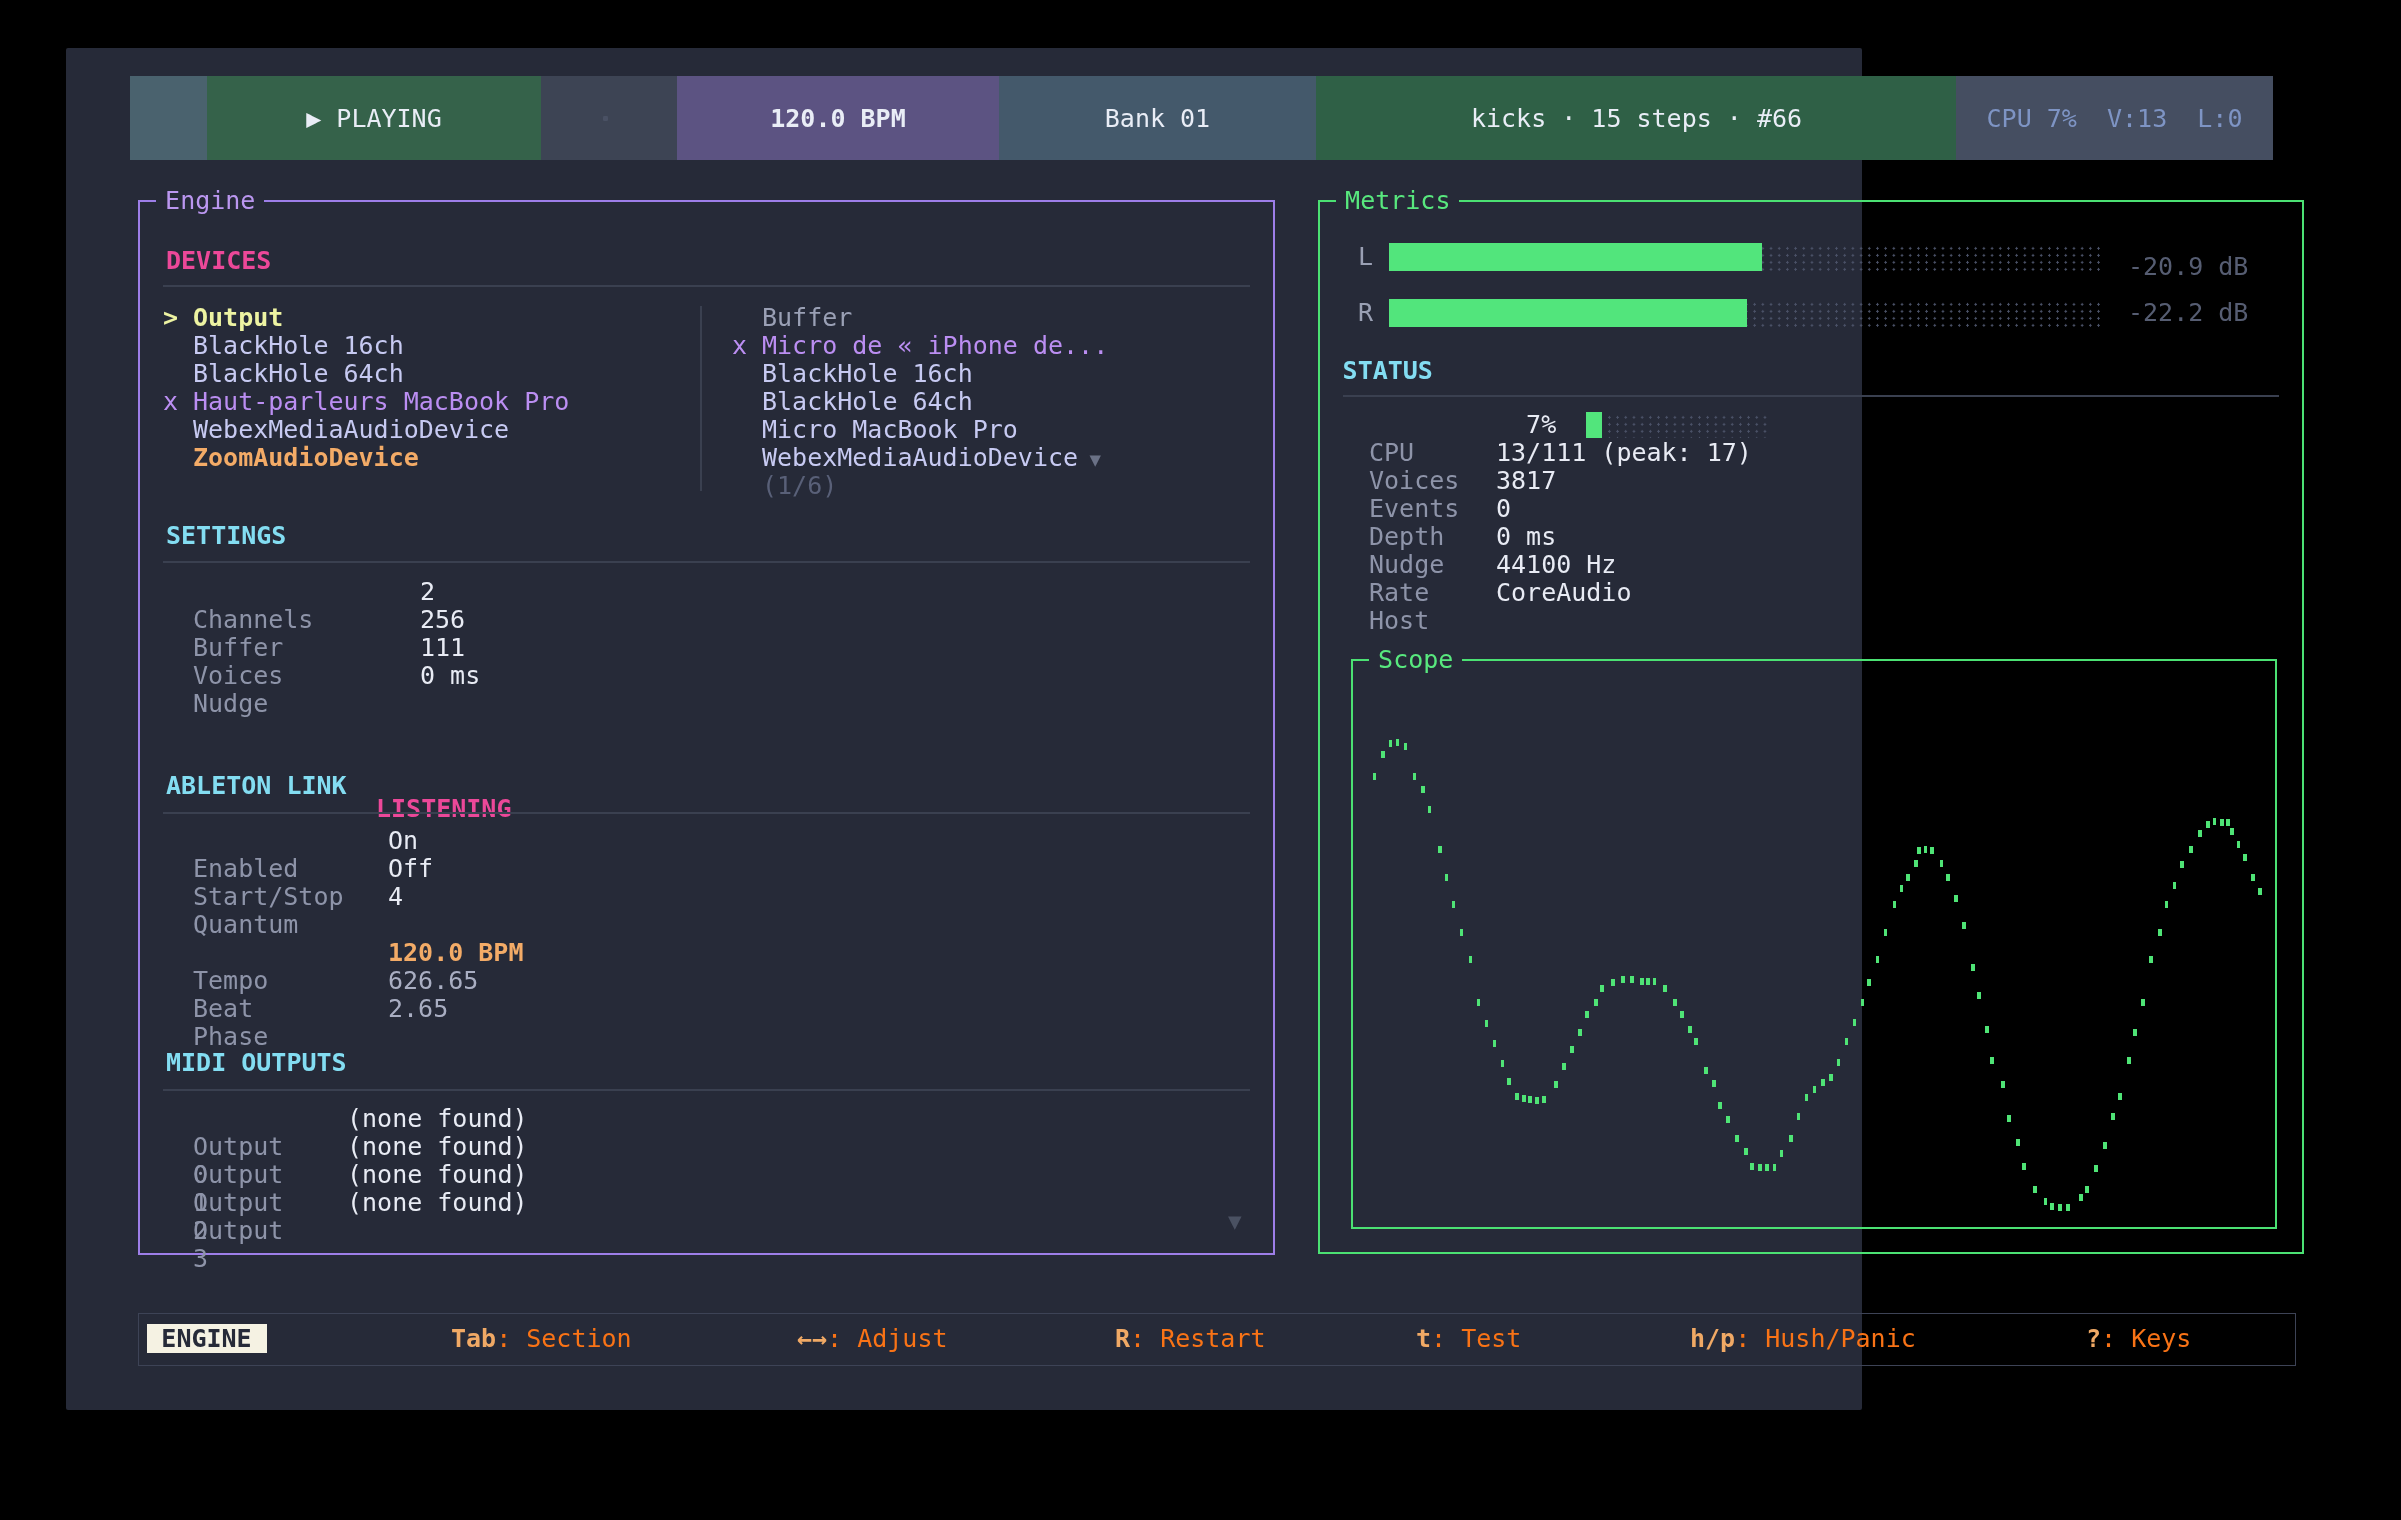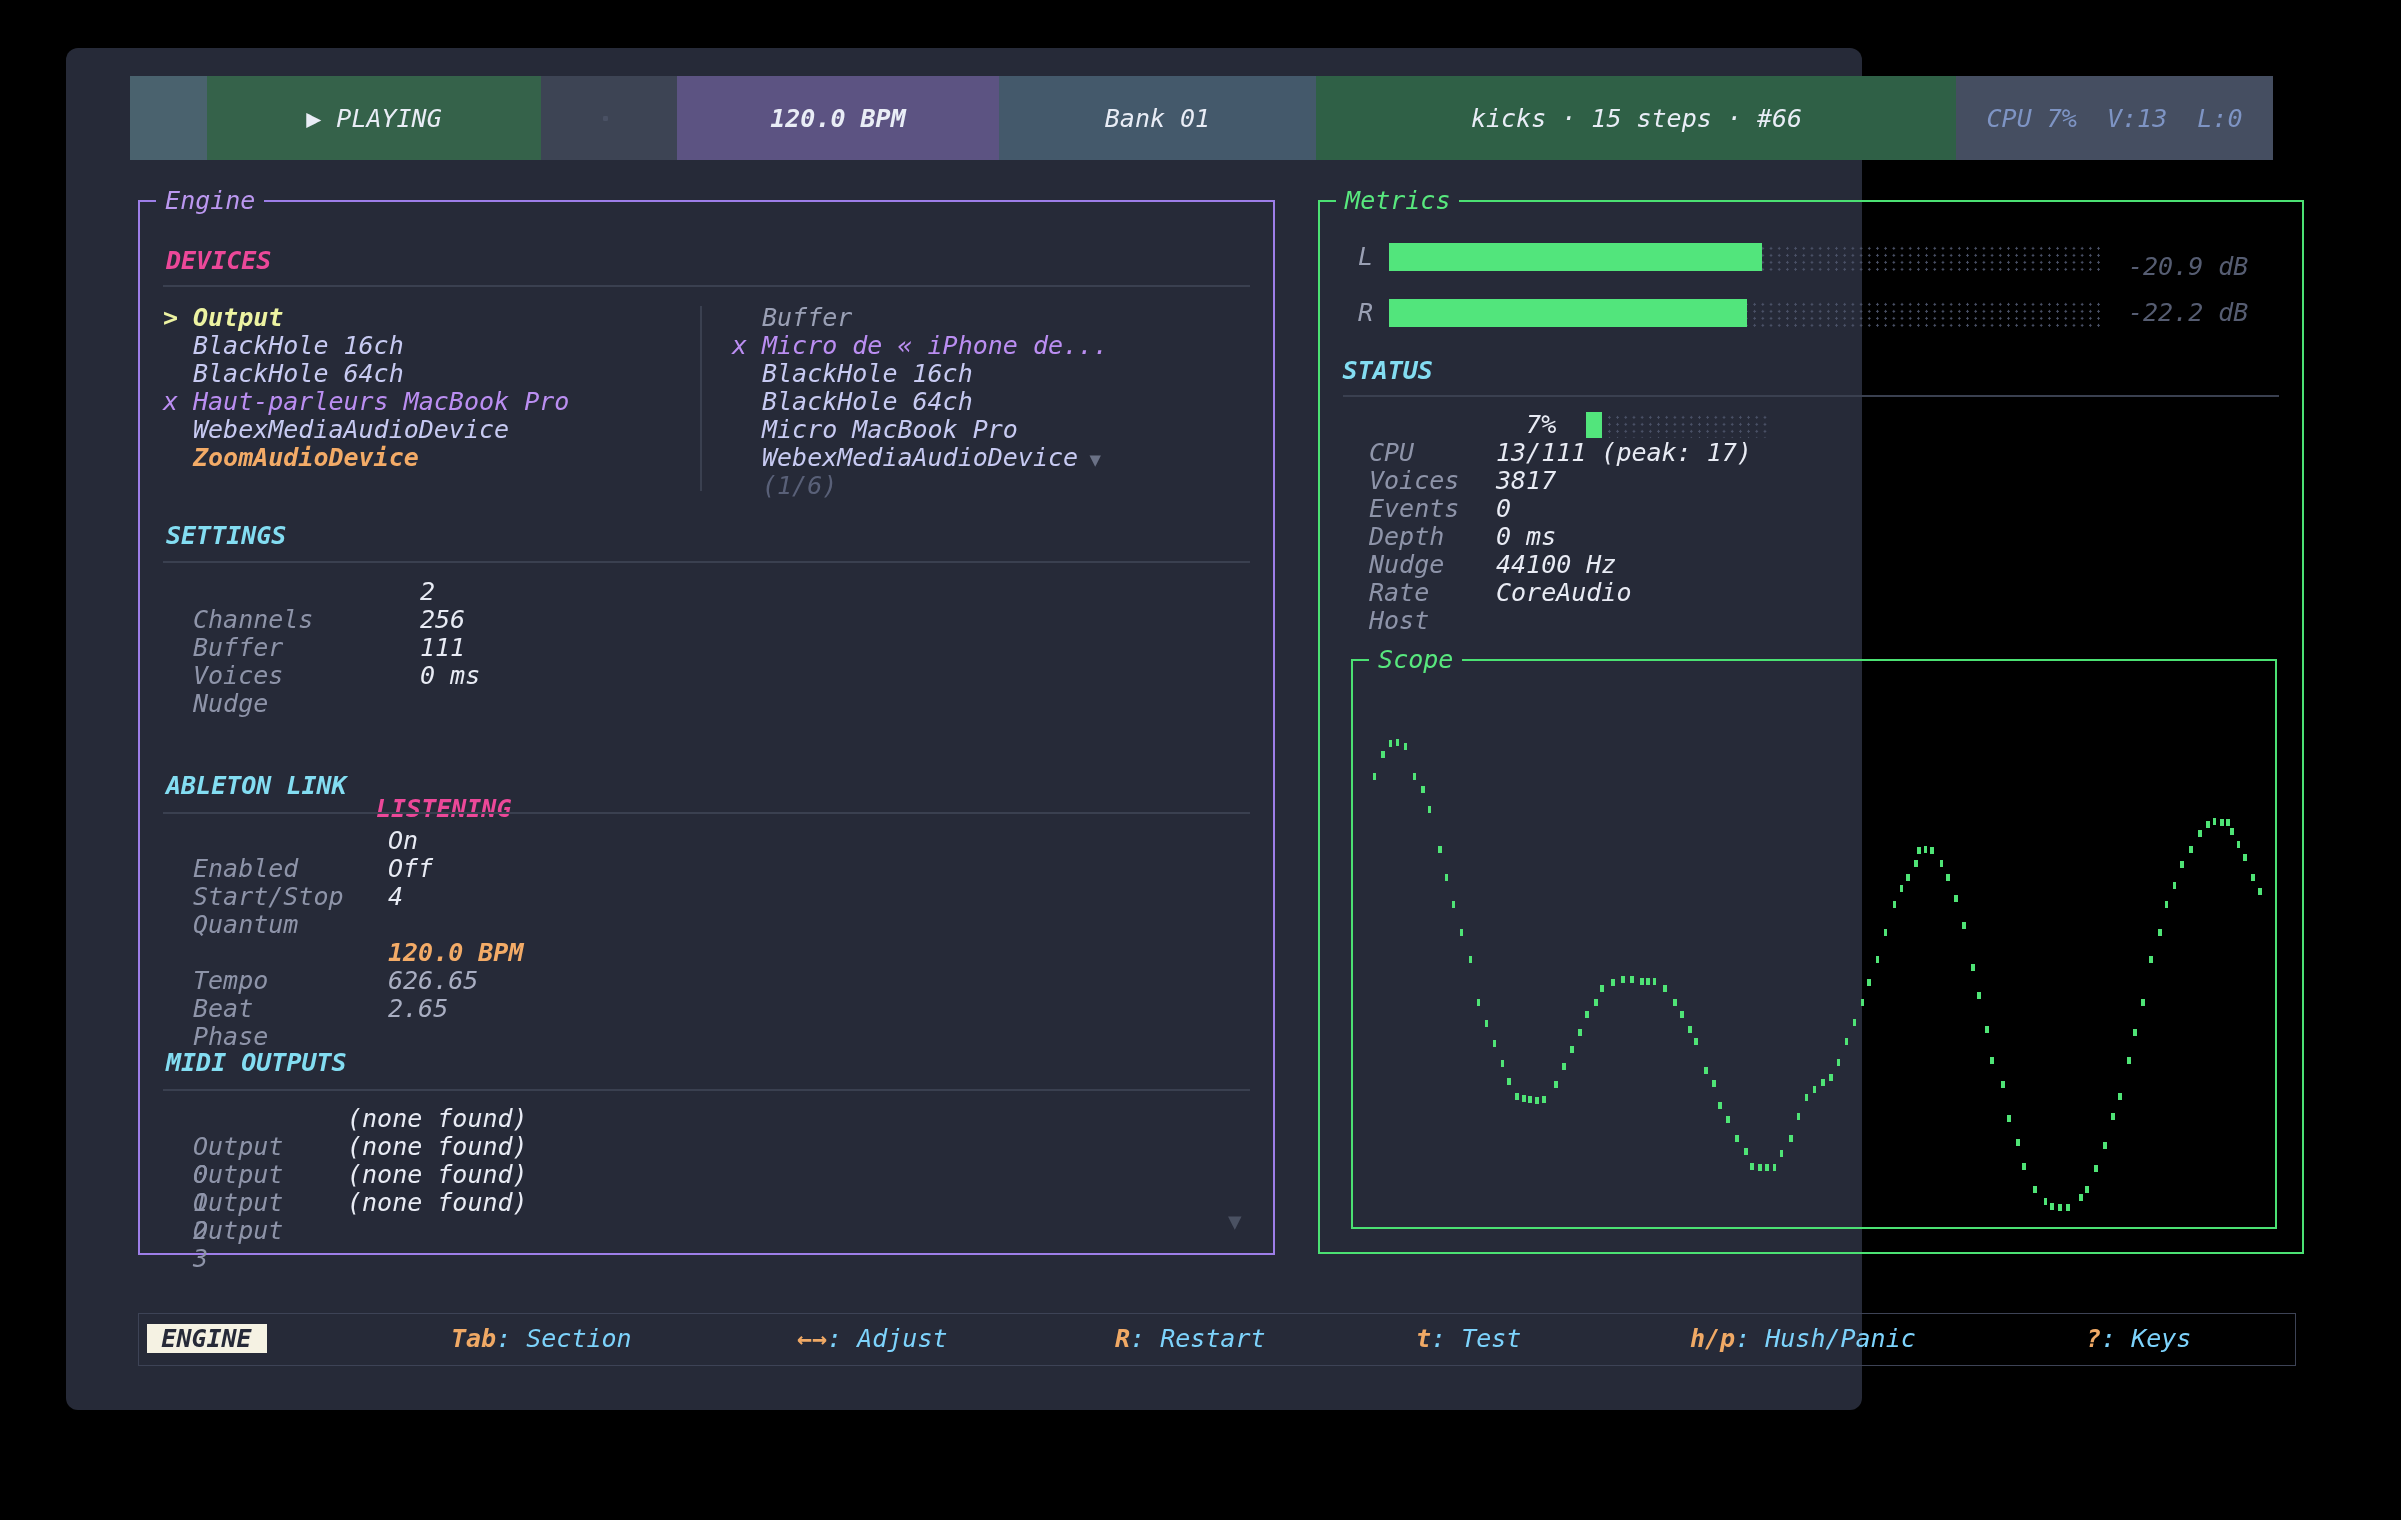--- a/index.html
+++ b/index.html
@@ -1,18 +1,18 @@
 <!DOCTYPE html>
 <html style="font-size:10px"><head>
 <meta charset="utf-8">
 <style>
   html,body{margin:0;padding:0;background:#000;}
   body{width:2401px;height:1521px;overflow:hidden;position:relative;
        font-family:"DejaVu Sans Mono","Liberation Mono",monospace;font-size:25px;color:#e9edf6;}
-  .window{position:absolute;left:66px;top:48px;width:1796px;height:1362px;background:#262a38;border-radius:12px;font-style:italic;}
+  .window{position:absolute;left:66px;top:48px;width:1796px;height:1362px;background:#262a38;border-radius:2px;}
   .pre{white-space:pre;}
 
   
   .seg{position:absolute;top:28px;height:84px;display:flex;align-items:center;justify-content:center;white-space:pre;}
   .seg-mode{left:64px;width:77px;background:#4a626e;}
   .seg-transport{left:141px;width:334px;background:#35624a;}
   .seg-gap{left:475px;width:136px;background:#3d4454;}
   .gap-dot{position:absolute;left:62px;top:40px;width:5px;height:5px;background:#4a5164;border-radius:1.3px;}
   .seg-bpm{left:611px;width:322px;background:#5c5382;font-weight:bold;}
   .seg-bank{left:933px;width:317px;background:#44596b;text-align:right;}
@@ -77,21 +77,21 @@
   .scope-plot{position:absolute;left:21.4px;top:14.4px;width:889px;height:546px;}
   .dot{position:absolute;width:3.8px;height:7px;margin-left:-1.9px;margin-top:-3.1px;background:#4fe476;}
 
   
   .footer{position:absolute;left:72px;top:1265px;width:2158px;height:53px;border:1.9px solid #3d4356;box-sizing:border-box;}
   .badge{position:absolute;left:7.5px;top:10px;width:120px;height:29px;background:#f5f2e3;color:#262a38;
          font-weight:bold;display:flex;align-items:center;justify-content:center;}
   .hints{position:absolute;left:0;top:10px;width:100%;height:29px;}
   .hint{position:absolute;line-height:29px;white-space:pre;}
   .hint .key{color:#f0a965;font-weight:bold;}
-  .hint .desc{color:#7dd3fc;}
+  .hint .desc{color:#f97316;}
   .hint:nth-of-type(1){left:312px;}
   .hint:nth-of-type(2){left:658px;}
   .hint:nth-of-type(3){left:976px;}
   .hint:nth-of-type(4){left:1277px;}
   .hint:nth-of-type(5){left:1551px;}
   .hint:nth-of-type(6){left:1947px;}
 </style>
 </head>
 <body>
 

